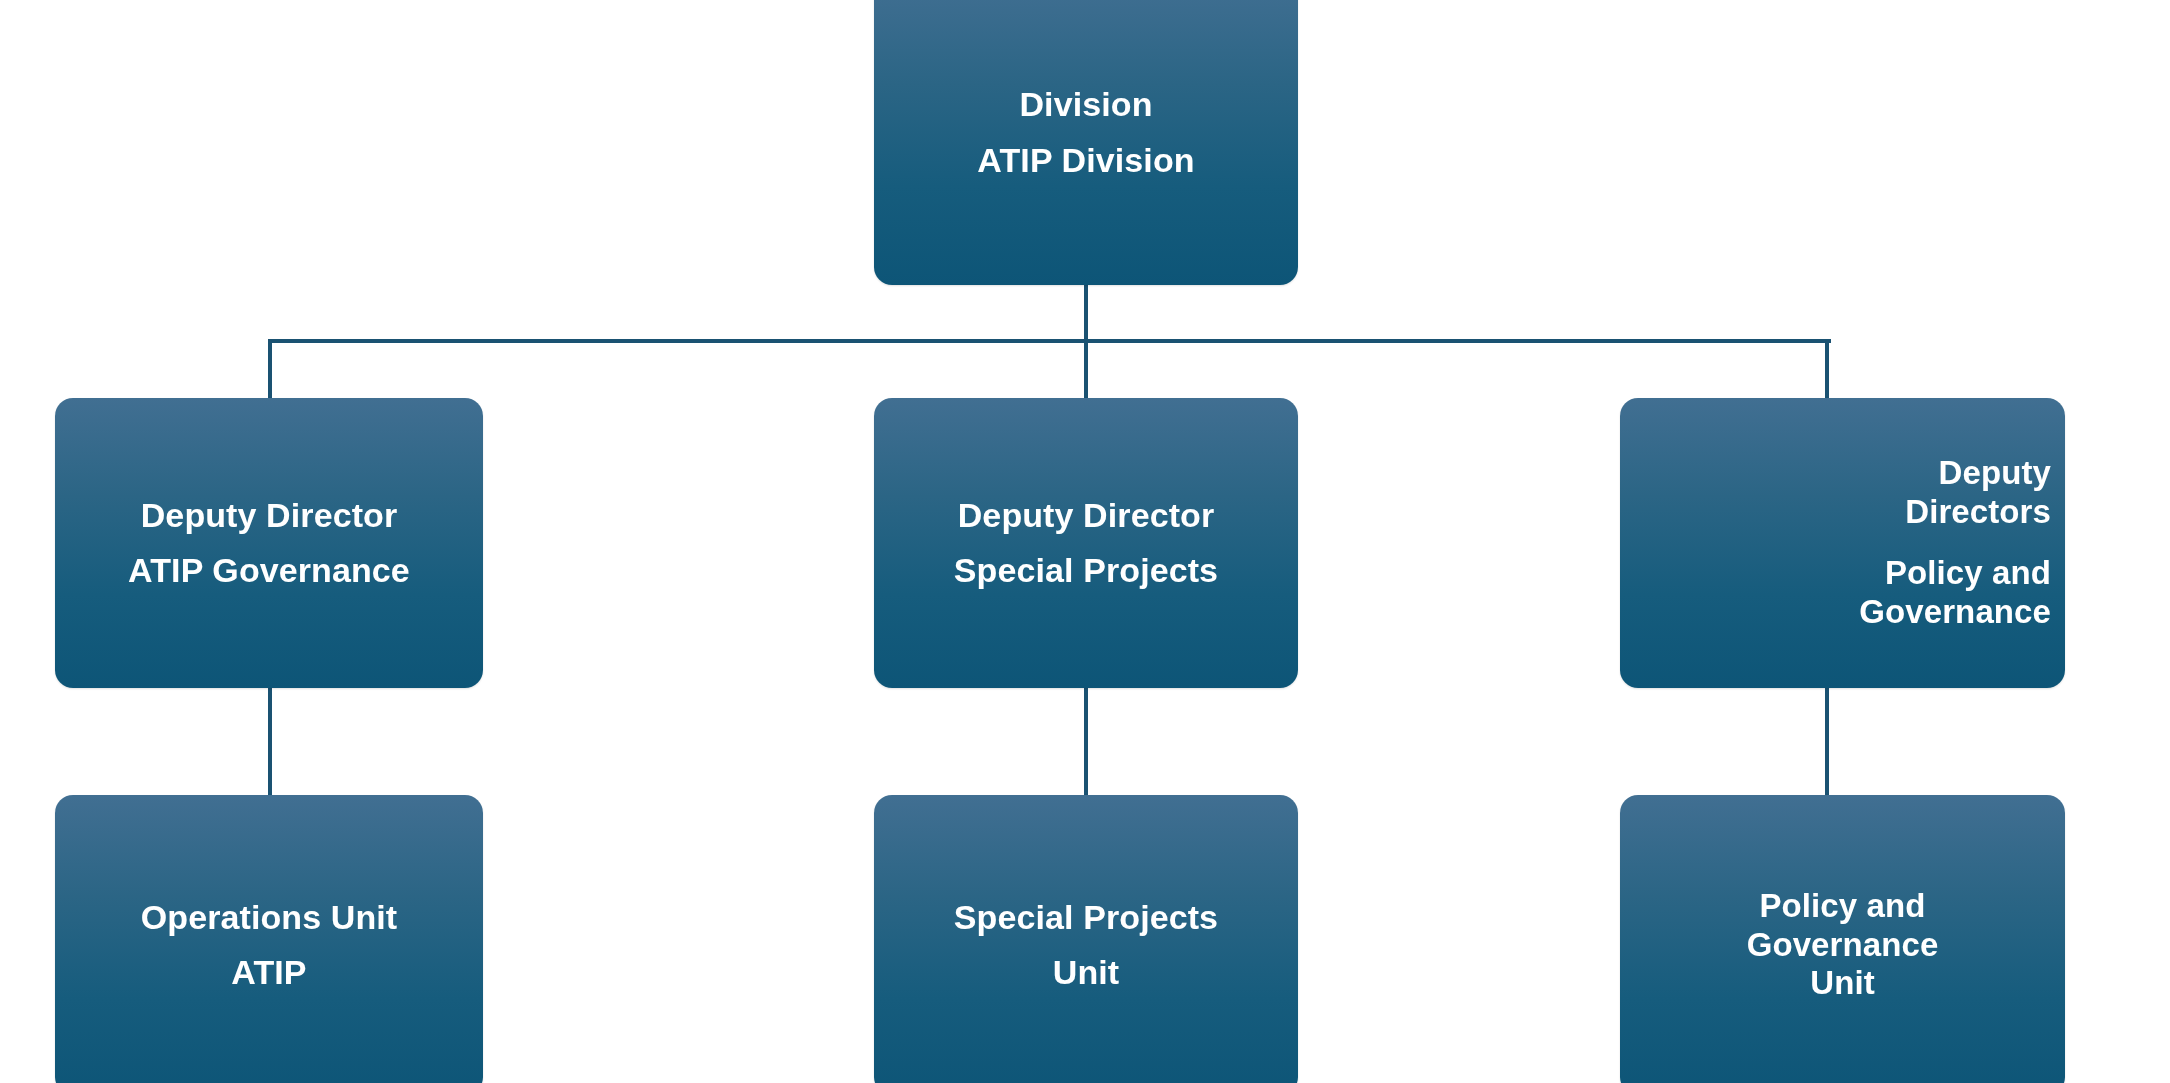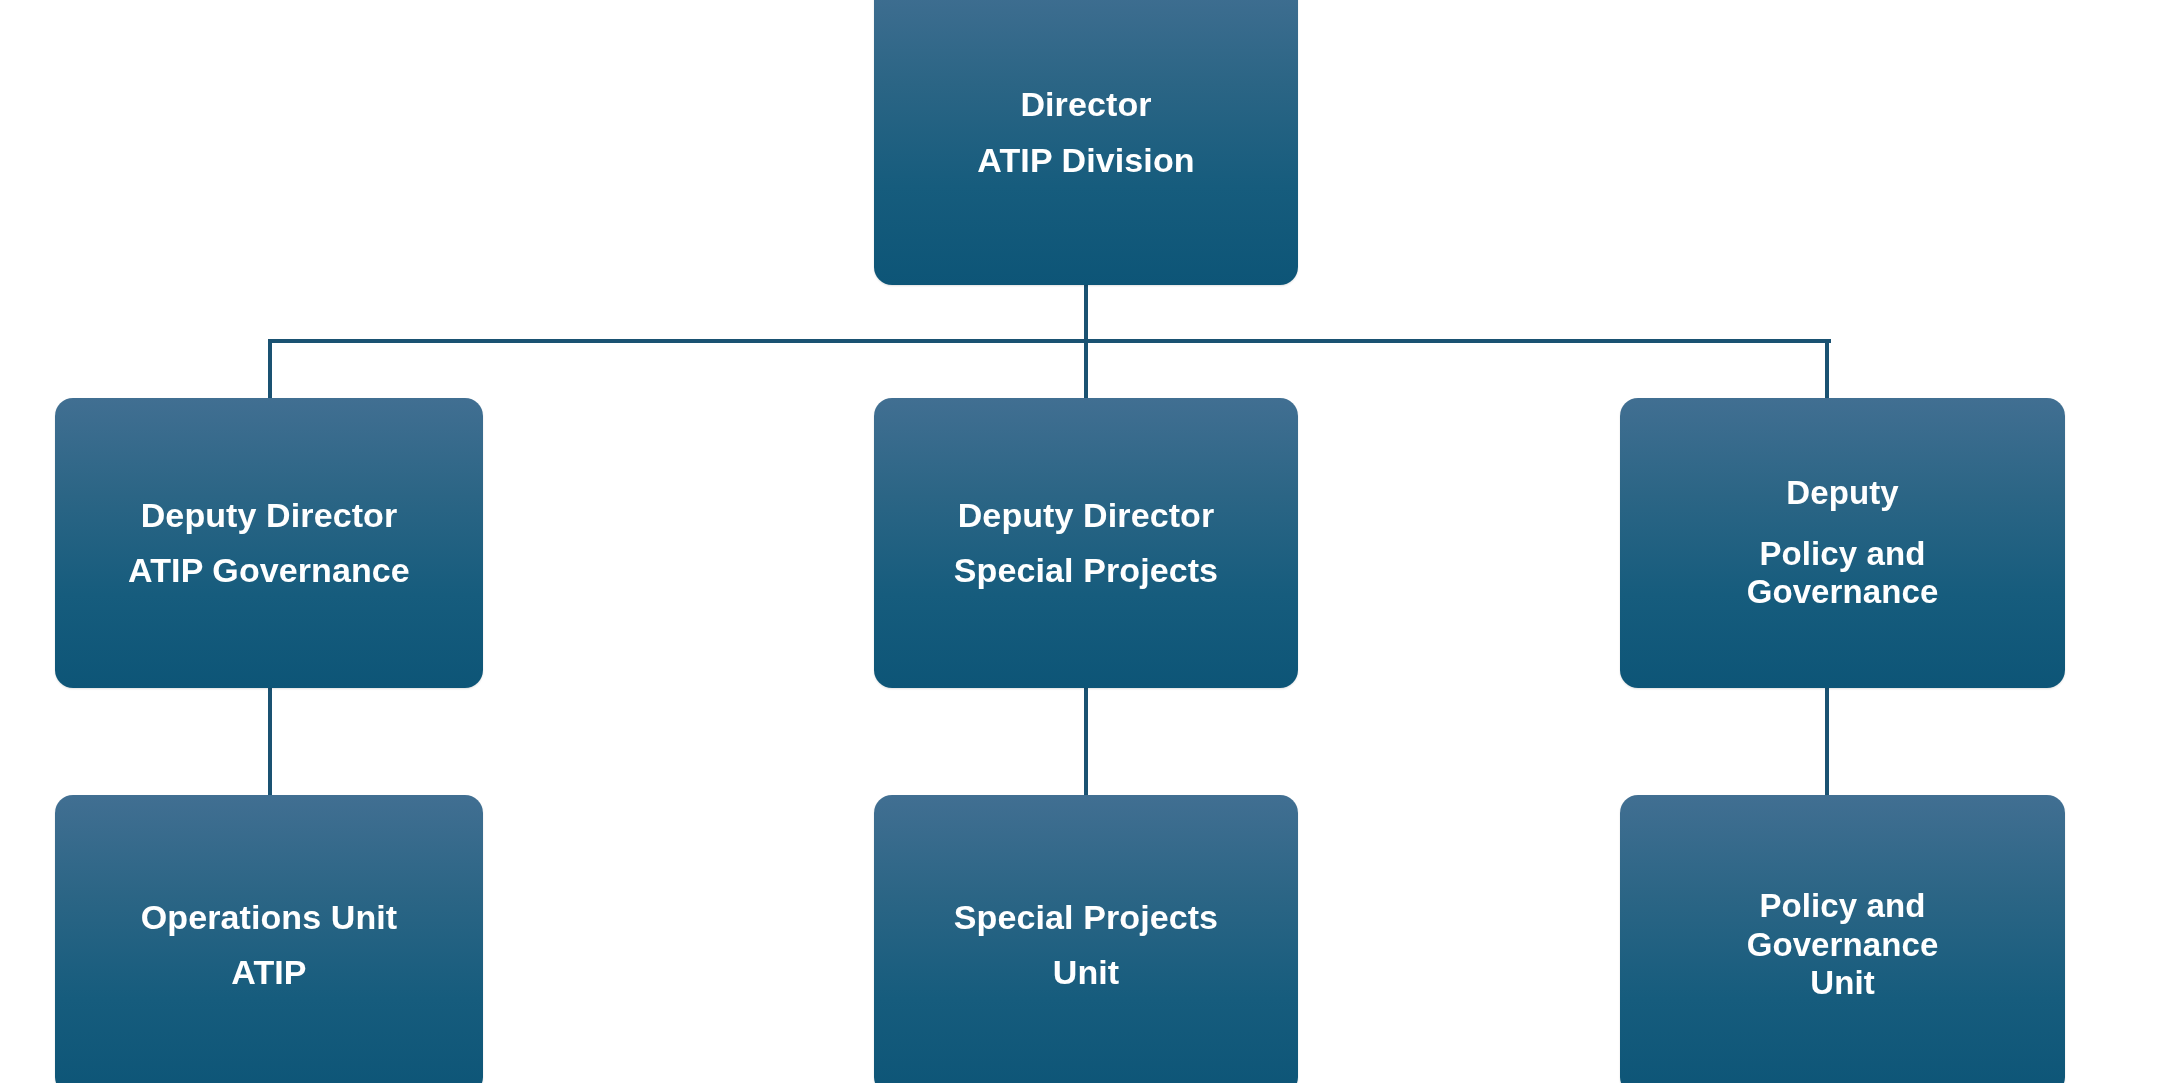--- a/index.html
+++ b/index.html
@@ -51,21 +51,21 @@
   .node.compact .gap { height:22px; }
 
   
   .node.clipped { border-bottom-left-radius:18px; border-bottom-right-radius:18px; }
 
   
   #node-director        { left:874px;  top:-20px; width:424px; height:305px; }
 
   #node-dd-operations   { left:55px;   top:398px; width:428px; height:290px; }
   #node-dd-special      { left:874px;  top:398px; width:424px; height:290px; }
-  #node-dd-policy       { left:1620px; top:398px; width:445px; height:290px; }
+  #node-dd-policy       { left:1620px; top:398px; width:445px; height:290px;text-align:right; }
 
   #node-unit-operations { left:55px;   top:795px; width:428px; height:300px; }
   #node-unit-special    { left:874px;  top:795px; width:424px; height:300px; }
   #node-unit-policy     { left:1620px; top:795px; width:445px; height:300px; }
 
   
   #conn-director-down   { left:1084px; top:285px;  height:57px; }
   #conn-crossbar        { left:268px;  top:339px;  width:1563px; }
   #conn-left-down       { left:268px;  top:339px;  height:60px; }
   #conn-center-down     { left:1084px; top:339px;  height:60px; }
@@ -84,36 +84,37 @@
   <div class="conn h" id="conn-crossbar"></div>
   <div class="conn v" id="conn-left-down"></div>
   <div class="conn v" id="conn-center-down"></div>
   <div class="conn v" id="conn-right-down"></div>
 
   <div class="conn v" id="conn-left-lower"></div>
   <div class="conn v" id="conn-center-lower"></div>
   <div class="conn v" id="conn-right-lower"></div>
 
   <div class="node" id="node-director">
-    <span class="line">Director</span>
+    <span class="line">Division</span>
     <span class="line">ATIP Division</span>
   </div>
 
   <div class="node" id="node-dd-operations">
     <span class="line">Deputy Director</span>
     <span class="line">ATIP Governance</span>
   </div>
 
   <div class="node" id="node-dd-special">
     <span class="line">Deputy Director</span>
     <span class="line">Special Projects</span>
   </div>
 
   <div class="node compact" id="node-dd-policy">
     <span class="line">Deputy</span>
+    <span class="line">Directors</span>
     <span class="gap"></span>
     <span class="line">Policy and</span>
     <span class="line">Governance</span>
   </div>
 
   <div class="node clipped" id="node-unit-operations">
     <span class="line">Operations Unit</span>
     <span class="line">ATIP</span>
   </div>
 

